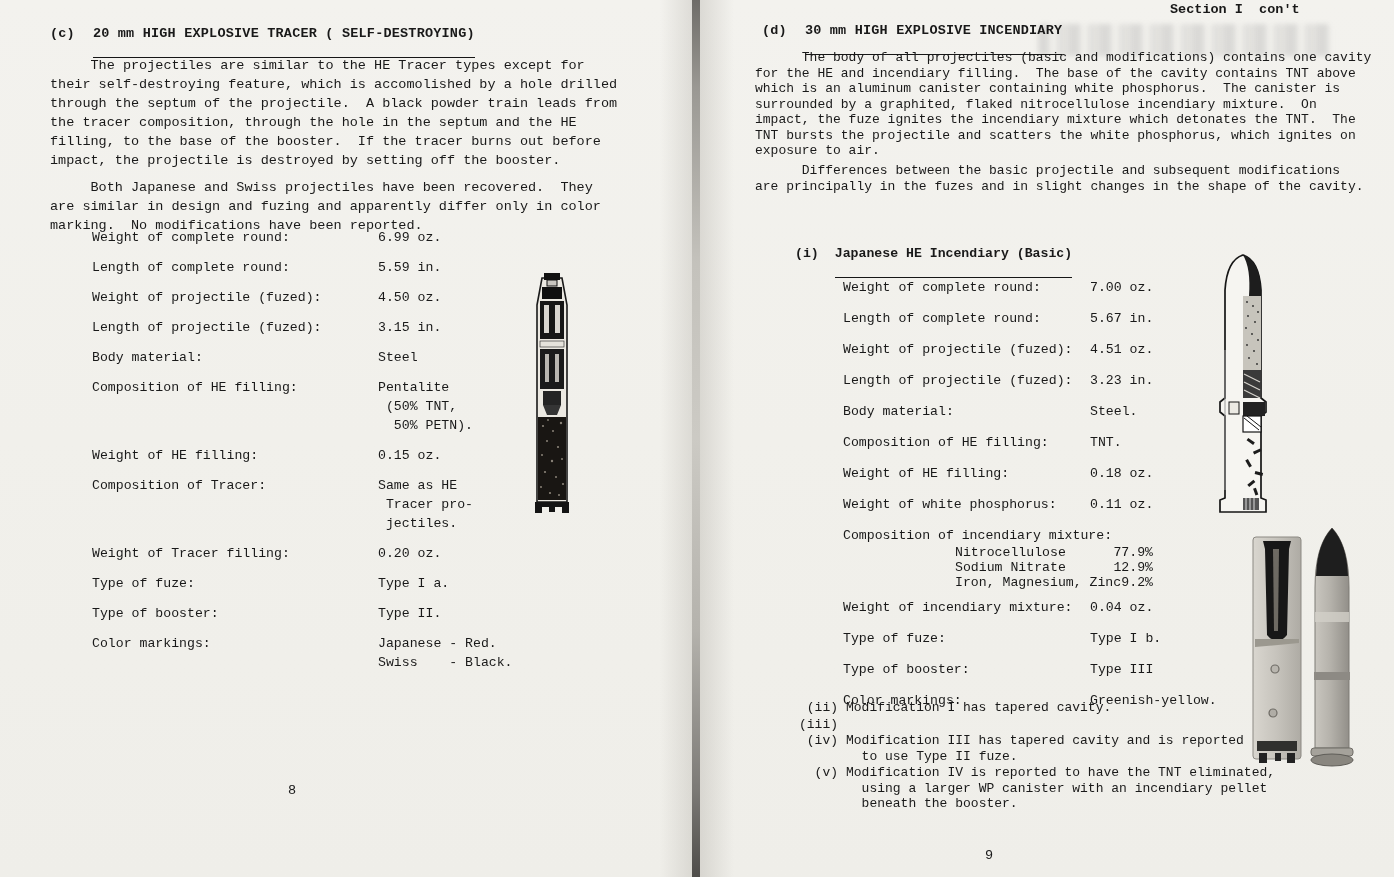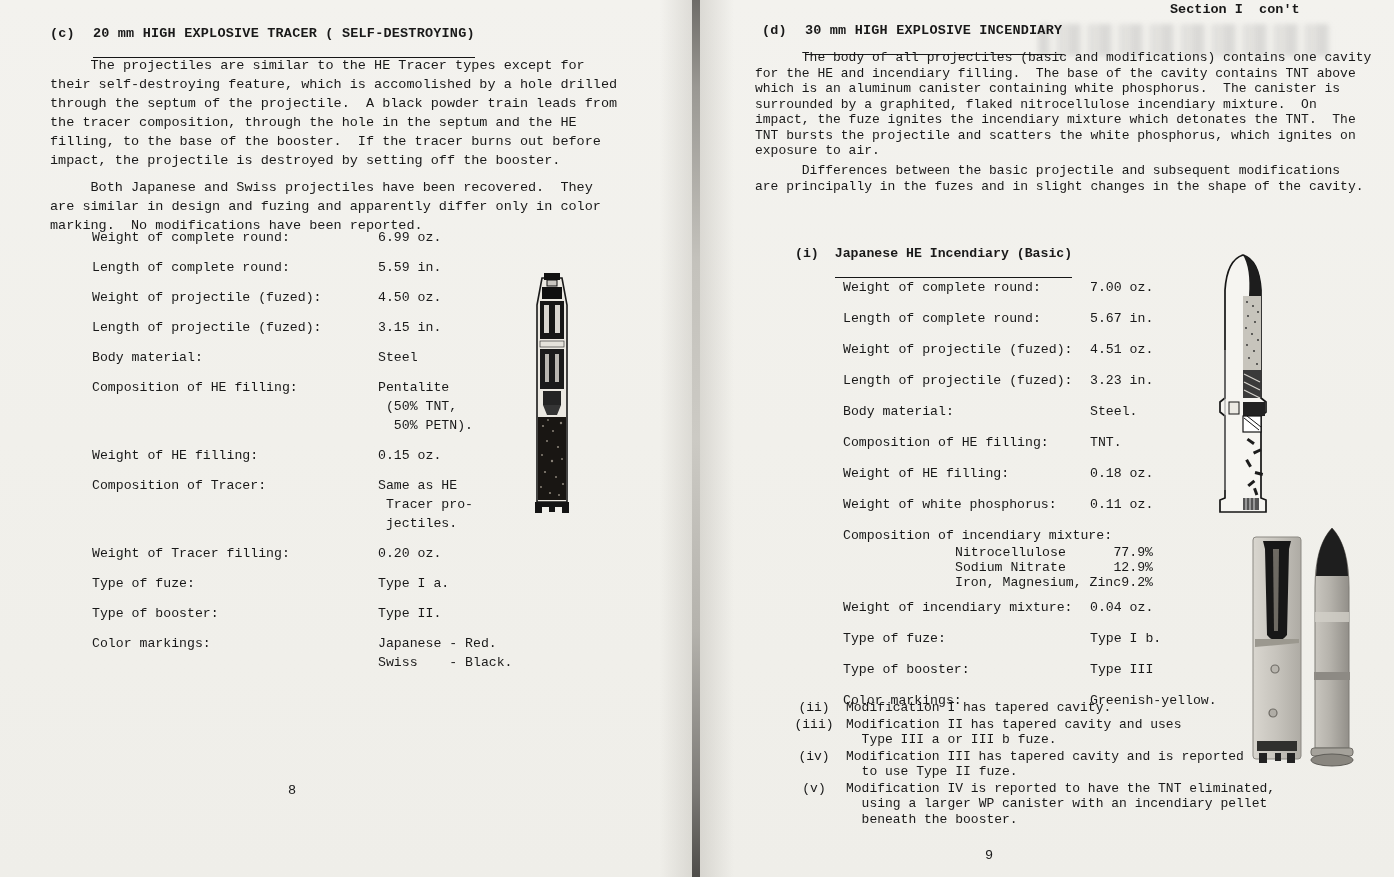--- a/index.html
+++ b/index.html
@@ -41,21 +41,21 @@
 
   .mixture-label{line-height:19px;font-size:13.2px;}
   .mixture-rows{margin-left:112px;width:198px;line-height:15px;font-size:13.2px;margin-bottom:8px;}
   .mixture-row{display:flex;justify-content:space-between;}
 
   .subsection{position:absolute;left:95px;top:246px;display:flex;gap:16px;font-size:13.2px;font-weight:700;white-space:nowrap;}
   .subsection .title{border-bottom:1.6px solid #161616;padding-bottom:16px;}
 
   .mods{position:absolute;left:90px;top:700px;width:560px;font-size:13px;}
   .mod{display:grid;grid-template-columns:48px 1fr;column-gap:8px;line-height:15.5px;margin-bottom:1px;}
-  .mod-num{text-align:center;}
+  .mod-num{text-align:right;}
   .mod-text{white-space:pre-wrap;}
 
   .section-note{position:absolute;left:470px;top:2px;font-size:13.5px;font-weight:700;white-space:pre;}
   .page-num{position:absolute;font-size:13.5px;}
   .page-num-8{left:288px;top:783px;}
   .page-num-9{left:285px;top:848px;}
 
   .figure{position:absolute;}
   .fig-left{left:527px;top:271px;}
   .fig-draw{left:503px;top:250px;}
@@ -327,22 +327,20 @@
 
     <div class="mods">
 
         <div class="mod">
           <span class="mod-num">(ii)</span>
           <span class="mod-text">Modification I has tapered cavity.</span>
         </div>
 
         <div class="mod">
           <span class="mod-num">(iii)</span>
-          <span class="mod-text">Modification II has tapered cavity and uses
-  Type III a or III b fuze.</span>
         </div>
 
         <div class="mod">
           <span class="mod-num">(iv)</span>
           <span class="mod-text">Modification III has tapered cavity and is reported
   to use Type II fuze.</span>
         </div>
 
         <div class="mod">
           <span class="mod-num">(v)</span>

